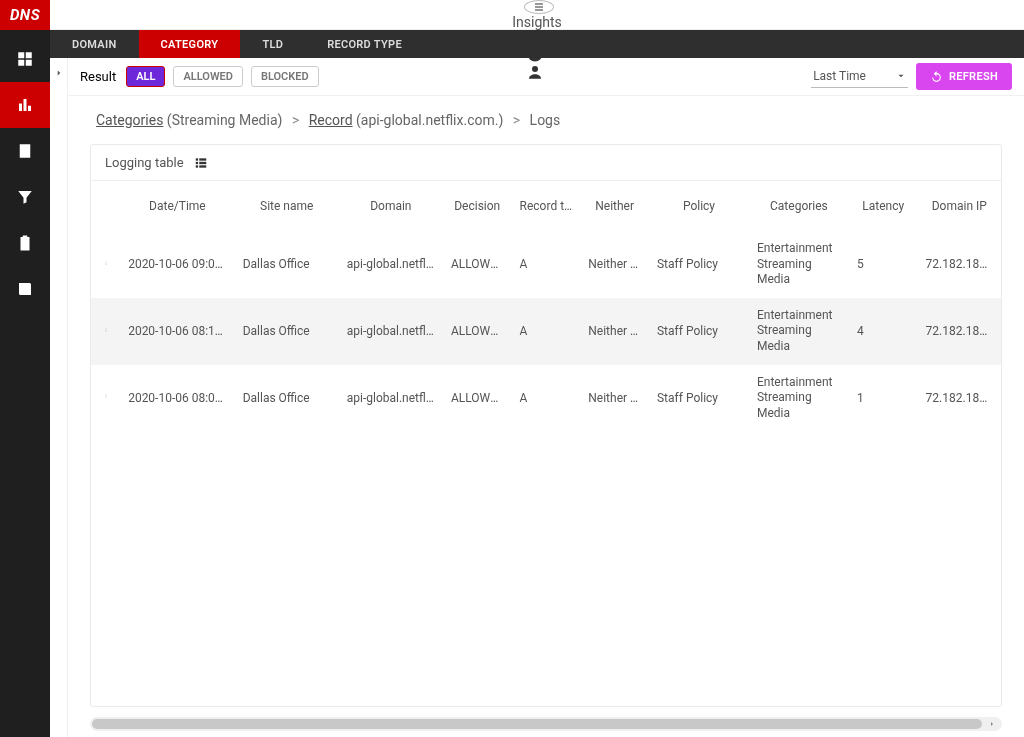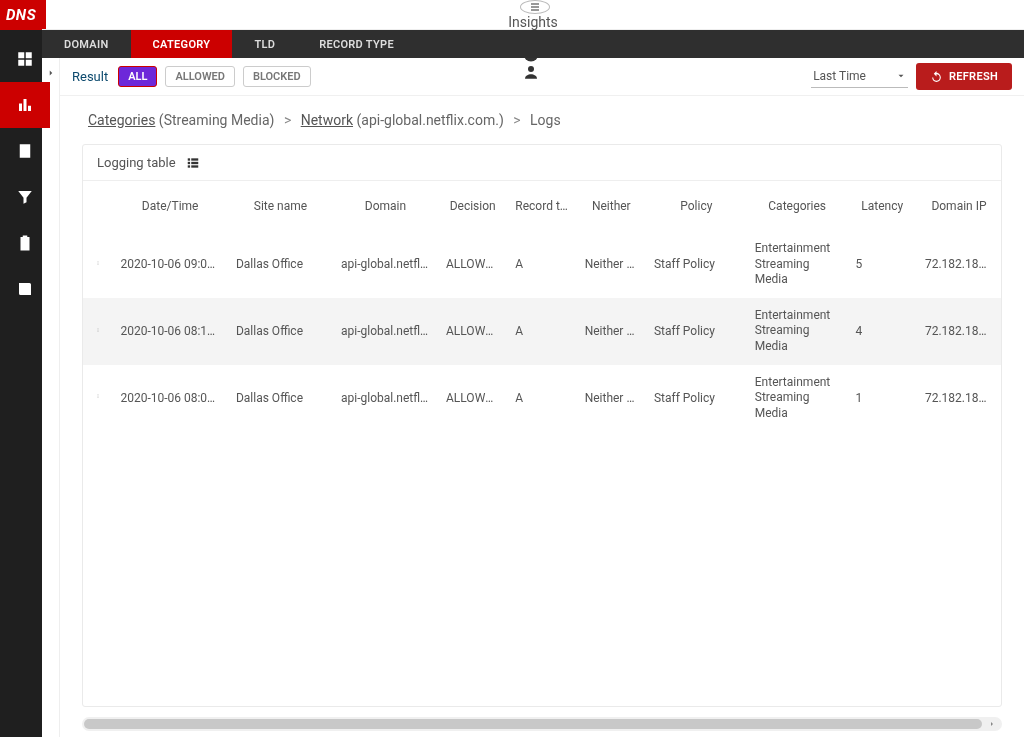--- a/index.html
+++ b/index.html
@@ -1,20 +1,20 @@
 <!DOCTYPE html>
 <html><head>
 <meta charset="utf-8">
 <style>
   * { box-sizing: border-box; margin: 0; padding: 0; font-family: -apple-system, BlinkMacSystemFont, "Segoe UI", Roboto, Arial, sans-serif; }
   html, body { width: 1024px; height: 737px; overflow: hidden; background: #fff; }
   .app { display: flex; width: 100%; height: 100%; }
 
   
-  .rail { width: 42px; background: #1f1f1f; display: flex; flex-direction: column; align-items: center; }
+  .rail { width: 50px; background: #1f1f1f; display: flex; flex-direction: column; align-items: center; }
   .rail .logo { width: 50px; height: 30px; background: #cc0000; color: #fff; font-weight: 700; font-style: italic; font-size: 15px; display: flex; align-items: center; justify-content: center; letter-spacing: 0.5px; }
   .rail .nav { display: flex; flex-direction: column; width: 100%; margin-top: 6px; }
   .rail .nav-item { width: 50px; height: 46px; display: flex; align-items: center; justify-content: center; color: #fff; cursor: pointer; }
   .rail .nav-item.active { background: #cc0000; }
   .rail .nav-item svg { width: 18px; height: 18px; fill: #fff; }
 
   
   .main { flex: 1; display: flex; flex-direction: column; min-width: 0; }
 
   
@@ -33,27 +33,27 @@
   .tabstrip .tab { padding: 0 22px; color: #ddd; font-size: 11px; font-weight: 600; letter-spacing: 0.3px; display: flex; align-items: center; cursor: pointer; }
   .tabstrip .tab.active { background: #cc0000; color: #fff; }
 
   
   .content-wrap { flex: 1; display: flex; min-height: 0; }
   .gutter { width: 18px; border-right: 1px solid #eee; display: flex; align-items: flex-start; justify-content: center; padding-top: 10px; }
   .gutter svg { width: 10px; height: 10px; fill: #555; }
   .content { flex: 1; display: flex; flex-direction: column; min-width: 0; }
 
   .toolbar { height: 38px; display: flex; align-items: center; padding: 0 12px; gap: 8px; border-bottom: 1px solid #f0f0f0; }
-  .toolbar .lbl { color: #0c4a6e; font-size: 13px; margin-right: 2px; }
+  .toolbar .lbl { color: #000000; font-size: 13px; margin-right: 2px; }
   .chip { font-size: 11px; font-weight: 600; padding: 3px 9px; border: 1px solid #ccc; border-radius: 3px; color: #777; background: #fff; cursor: pointer; }
   .chip.active { background: #6d28d9; border-color: #cc0000; color: #fff; }
   .toolbar .spacer { flex: 1; }
   .time-sel { display: flex; align-items: center; gap: 30px; font-size: 12px; color: #555; border-bottom: 1px solid #bbb; padding: 4px 2px; cursor: pointer; min-width: 92px; justify-content: space-between; }
   .time-sel svg { width: 10px; height: 10px; fill: #555; }
-  .refresh-btn { background: #b91c1c; color: #fff; border: none; border-radius: 3px; font-size: 11px; font-weight: 600; padding: 7px 14px; display: flex; align-items: center; gap: 6px; cursor: pointer; letter-spacing: 0.3px; }
+  .refresh-btn { background: #d946ef; color: #fff; border: none; border-radius: 3px; font-size: 11px; font-weight: 600; padding: 7px 14px; display: flex; align-items: center; gap: 6px; cursor: pointer; letter-spacing: 0.3px; }
   .refresh-btn svg { width: 13px; height: 13px; fill: #fff; }
 
   
   .breadcrumb { padding: 16px 28px 10px; font-size: 14px; color: #666; }
   .breadcrumb .link { color: #555; text-decoration: underline; cursor: pointer; }
   .breadcrumb .sep { margin: 0 6px; color: #888; }
 
   
   .card { margin: 6px 22px 10px; border: 1px solid #eaeaea; border-radius: 3px; display: flex; flex-direction: column; flex: 1; min-height: 0; }
   .card-header { padding: 10px 14px; color: #555; font-size: 13px; display: flex; align-items: center; gap: 10px; border-bottom: 1px solid #eee; }
@@ -192,21 +192,21 @@
                 <path d="M12 5V2L7 7l5 5V8c3 0 6 2 6 6s-3 6-6 6-6-2-6-6H4c0 5 4 8 8 8s8-3 8-8-4-9-8-9z"></path>
               </svg>
             <span>REFRESH</span>
           </button>
         </div>
 
         <div class="breadcrumb">
           <span class="link">Categories</span>
           <span>(Streaming Media)</span>
           <span class="sep">&gt;</span>
-          <span class="link">Network</span>
+          <span class="link">Record</span>
           <span>(api-global.netflix.com.)</span>
           <span class="sep">&gt;</span>
           <span>Logs</span>
         </div>
 
         <div class="card">
           <div class="card-header">
             <span>Logging table</span>
             <svg viewBox="0 0 24 24">
                 <rect x="3" y="4" width="4" height="4"></rect>

